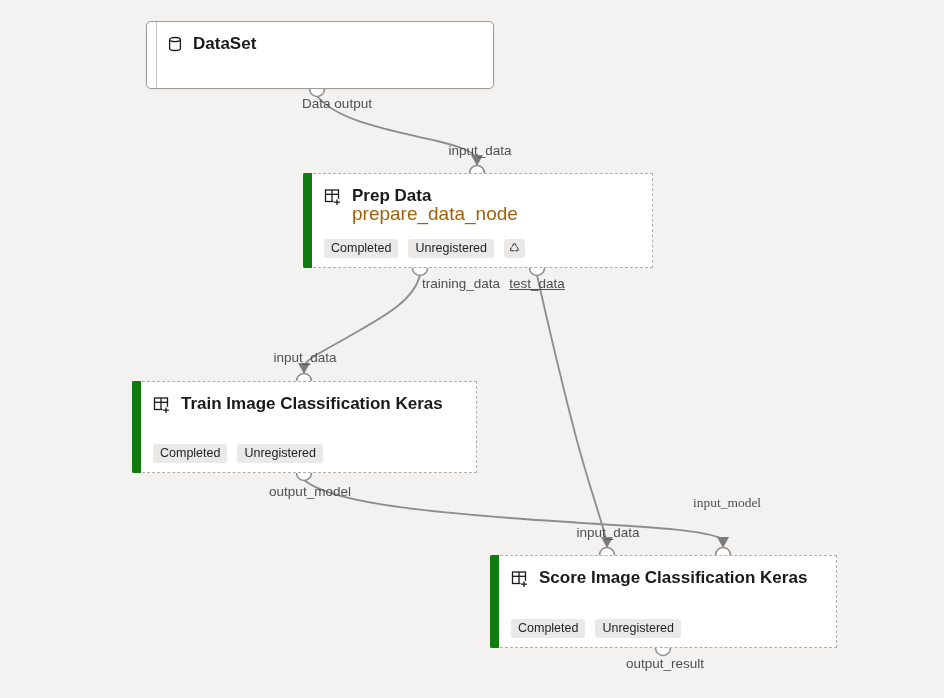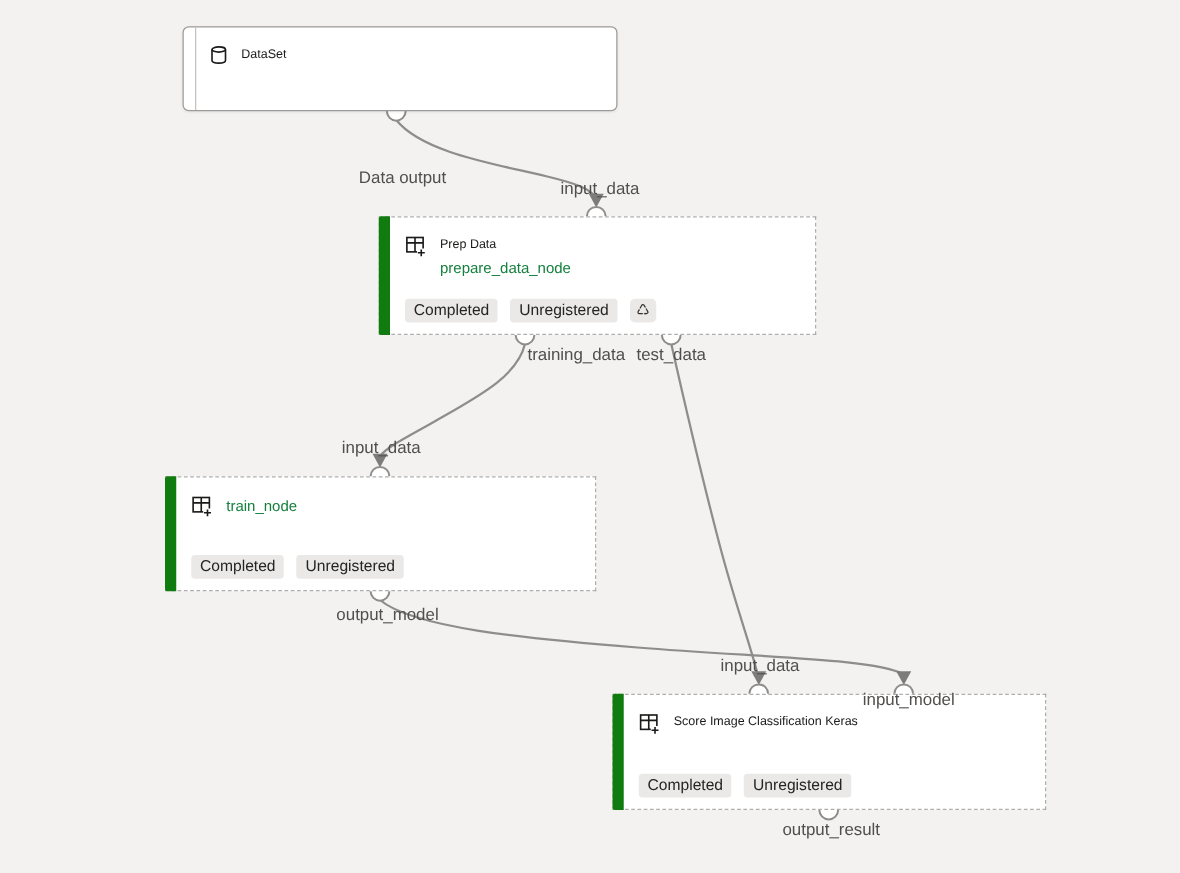--- a/index.html
+++ b/index.html
@@ -37,25 +37,25 @@
     position:absolute;left:-1px;top:-1px;bottom:-1px;width:9px;
     background:#107c10;border-radius:2px 0 0 2px;
   }
   .node-head{
     position:absolute;left:20px;top:13px;right:8px;
     display:flex;align-items:flex-start;gap:10px;
   }
   .node-icon{flex:0 0 auto;margin-top:1px;}
   .title-block{display:flex;flex-direction:column;}
   .node-title{
-    font-size:10px;font-weight:400;color:#1b1a19;line-height:17px;
+    font-size:17px;font-weight:700;color:#1b1a19;line-height:17px;
     white-space:nowrap;
   }
   .node-subtitle{
-    font-size:12px;font-weight:400;color:#15803d;line-height:18px;
+    font-size:19px;font-weight:400;color:#a16207;line-height:18px;
     margin-top:1px;white-space:nowrap;
   }
   .badge-row{
     position:absolute;left:20px;bottom:9px;
     display:flex;align-items:flex-end;gap:10px;
   }
   .badge{
     background:#ebe9e7;color:#252423;
     font-size:12.5px;line-height:15px;
     padding:2px 7px;border-radius:3px;white-space:nowrap;
@@ -148,21 +148,21 @@
         <svg width="18" height="18" viewBox="0 0 18 18">
           <rect x="1.5" y="2" width="13" height="11.5" fill="none" stroke="#1b1a19" stroke-width="1.3"></rect>
           <line x1="1.5" y1="6.3" x2="14.5" y2="6.3" stroke="#1b1a19" stroke-width="1.3"></line>
           <line x1="8" y1="2" x2="8" y2="13.5" stroke="#1b1a19" stroke-width="1.3"></line>
           <rect x="9.6" y="10.8" width="7" height="7" fill="#ffffff"></rect>
           <line x1="13" y1="11.5" x2="13" y2="17" stroke="#1b1a19" stroke-width="1.3"></line>
           <line x1="10.2" y1="14.2" x2="15.8" y2="14.2" stroke="#1b1a19" stroke-width="1.3"></line>
         </svg>
       </span>
       <div class="title-block">
-        <span class="node-subtitle">train_node</span>
+        <span class="node-title">Train Image Classification Keras</span>
       </div>
     </div>
     <div class="badge-row">
       <span class="badge">Completed</span>
       <span class="badge">Unregistered</span>
     </div>
   </div>
 
   <div class="node component" style="left:490px;top:555px;width:347px;height:93px;padding-left:28px;">
     <div class="accent-bar"></div>
@@ -180,23 +180,23 @@
       <div class="title-block">
         <span class="node-title">Score Image Classification Keras</span>
       </div>
     </div>
     <div class="badge-row">
       <span class="badge">Completed</span>
       <span class="badge">Unregistered</span>
     </div>
   </div>
 
-  <div class="port-label" style="left:322px;top:96px;margin-top:38px;">Data output</div>
+  <div class="port-label" style="left:337px;top:96px;">Data output</div>
   <div class="port-label" style="left:480px;top:143px;">input_data</div>
   <div class="port-label" style="left:420px;top:276px;margin-left:41px;">training_data</div>
-  <div class="port-label" style="left:537px;top:276px;">test_data</div>
+  <div class="port-label" style="left:537px;top:276px;text-decoration:underline;">test_data</div>
   <div class="port-label" style="left:305px;top:350px;">input_data</div>
   <div class="port-label" style="left:310px;top:484px;">output_model</div>
   <div class="port-label" style="left:608px;top:525px;">input_data</div>
-  <div class="port-label" style="left:727px;top:552px;">input_model</div>
+  <div class="port-label" style="left:727px;top:495px;font-family:Liberation Serif, serif;">input_model</div>
   <div class="port-label" style="left:665px;top:656px;">output_result</div>
 
 </div>
 
 </body></html>

